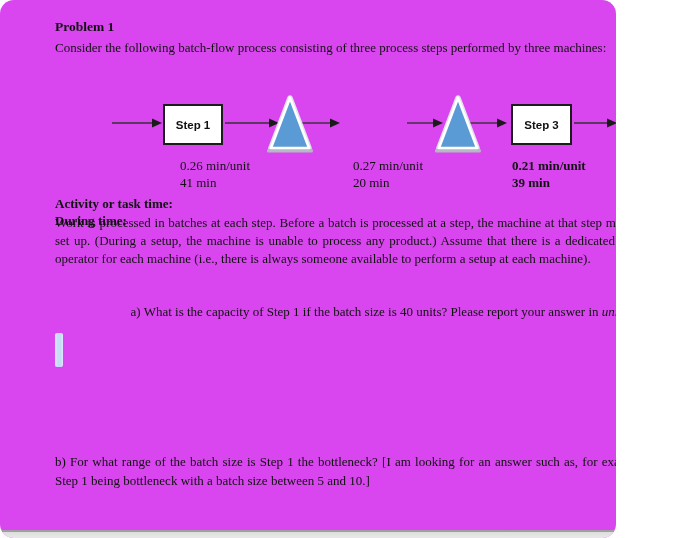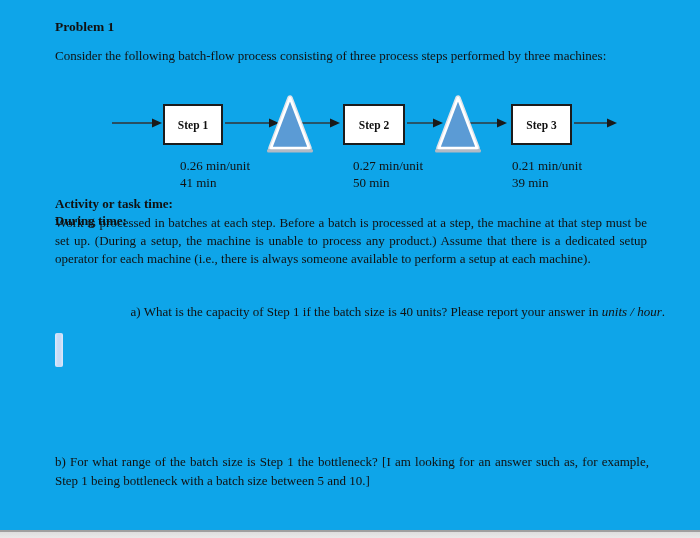--- a/index.html
+++ b/index.html
@@ -1,52 +1,53 @@
 <!DOCTYPE html>
 <html><head>
 <meta charset="utf-8">
 <style>
   html,body{margin:0;padding:0;background:#fff;}
   .page{
     position:relative;
-    width:700px;height:538px;
-    background:#0ea5e9;
+    width:616px;height:538px;
+    background:#d946ef;
     overflow:hidden;
     font-family:"Liberation Serif", serif;
     color:#111;
+    border-radius:14px;
   }
   .title{
     position:absolute;left:55px;top:19px;
     font-size:13.5px;font-weight:700;margin:0;
   }
   .intro{
-    position:absolute;left:55px;top:48px;
+    position:absolute;left:55px;top:40px;
     font-size:13px;white-space:nowrap;margin:0;
   }
   .diagram{position:absolute;left:0;top:90px;width:700px;height:70px;}
   .diagram svg{position:absolute;left:0;top:0;}
   .stepbox{
     position:absolute;top:14px;height:41px;width:60px;
     border:2px solid #1c1c1c;background:#fff;
     display:flex;align-items:center;justify-content:center;
-    font-family:Liberation Serif, serif;
+    font-family:Liberation Sans, sans-serif;
     font-size:11.5px;font-weight:700;color:#111;
     box-sizing:border-box;
   }
   .step1{left:163px;}
   .step2{left:343px;width:62px;}
   .step3{left:511px;width:61px;}
   .times span{position:absolute;font-size:13px;}
   .t-label{font-weight:700;}
   .row1{top:158px;}
   .row2{top:175px;}
   .colL{left:55px;margin-top:38px;}
   .col1{left:180px;}
   .col2{left:353px;}
-  .col3{left:512px;}
+  .col3{left:512px;font-weight:bold;}
   .bodypar{
     position:absolute;left:55px;top:214px;width:592px;
     font-size:13px;line-height:18px;text-align:justify;margin:0;
   }
   .qa{
     position:absolute;left:55px;top:304px;width:610px;
     font-size:13px;margin:0;text-align:right;
   }
   .qa i{font-style:italic;}
   .cursor-bar{
@@ -104,37 +105,34 @@
       <g>
         <polygon points="458,8 439,58 477,58" fill="none" stroke="#dfe3e9" stroke-width="5.5" stroke-linejoin="round"></polygon>
         <rect x="435" y="59" width="46" height="3.6" rx="1.5" fill="#b3bac4"></rect>
         <polygon points="458,8 439,58 477,58" stroke="#ffffff" stroke-width="2.5" stroke-linejoin="round" fill="#5b9bd5"></polygon>
       </g>
     </svg>
 
     <div class="stepbox step1">
       <span>Step 1</span>
     </div>
-    <div class="stepbox step2">
-      <span>Step 2</span>
-    </div>
     <div class="stepbox step3">
       <span>Step 3</span>
     </div>
   </div>
 
   <div class="times">
     <span class="t-label row1 colL">Activity or task time:</span>
     <span class="row1 col1">0.26 min/unit</span>
     <span class="row1 col2">0.27 min/unit</span>
     <span class="row1 col3">0.21 min/unit</span>
 
     <span class="t-label row2 colL">During time:</span>
     <span class="row2 col1">41 min</span>
-    <span class="row2 col2">50 min</span>
+    <span class="row2 col2">20 min</span>
     <span class="row2 col3">39 min</span>
   </div>
 
   <p class="bodypar">Work is processed in batches at each step. Before a batch is processed at a step, the machine at that step must be set up. (During a setup, the machine is unable to process any product.) Assume that there is a dedicated setup operator for each machine (i.e., there is always someone available to perform a setup at each machine).</p>
 
   <p class="qa">
     <span>a) What is the capacity of Step 1 if the batch size is 40 units? Please report your answer in </span><i>units / hour</i><span>.</span>
   </p>
 
   <div class="cursor-bar"></div>

